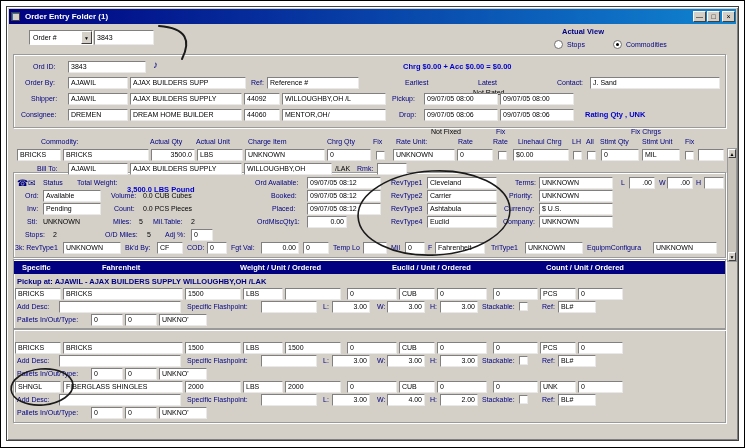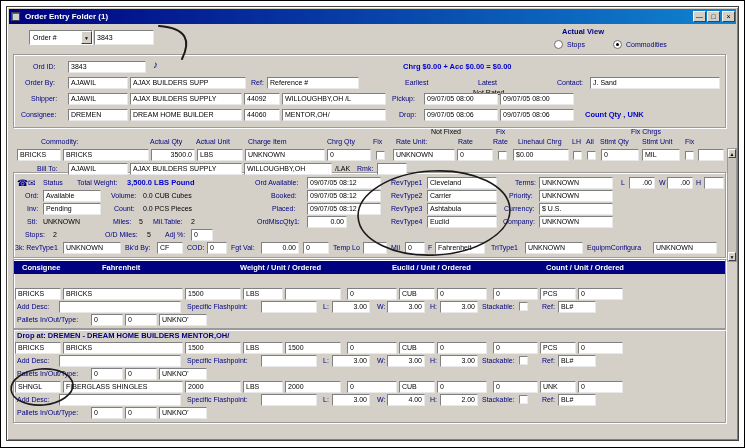--- a/index.html
+++ b/index.html
@@ -95,21 +95,21 @@
   <div class="fld" style="left:499px;top:92px;width:74px">09/07/05 08:00</div>
 
   <div class="lbl" style="left:20px;top:110px">Consignee:</div>
   <div class="fld" style="left:67px;top:108px;width:60px">DREMEN</div>
   <div class="fld" style="left:129px;top:108px;width:112px">DREAM HOME BUILDER</div>
   <div class="fld" style="left:243px;top:108px;width:36px">44060</div>
   <div class="fld" style="left:281px;top:108px;width:104px">MENTOR,OH/</div>
   <div class="lbl" style="left:398px;top:110px">Drop:</div>
   <div class="fld" style="left:423px;top:108px;width:74px">09/07/05 08:06</div>
   <div class="fld" style="left:499px;top:108px;width:74px">09/07/05 08:06</div>
-  <div class="bb" style="left:584px;top:109px">Count Qty , UNK</div>
+  <div class="bb" style="left:584px;top:109px">Rating Qty , UNK</div>
 
   <div class="txt" style="left:430px;top:127px">Not Fixed</div>
   <div class="lbl" style="left:495px;top:127px">Fix</div>
   <div class="lbl" style="left:630px;top:127px">Fix Chrgs</div>
   <div class="lbl" style="left:40px;top:137px">Commodity:</div>
   <div class="lbl" style="left:149px;top:137px">Actual Qty</div>
   <div class="lbl" style="left:195px;top:137px">Actual Unit</div>
   <div class="lbl" style="left:247px;top:137px">Charge Item</div>
   <div class="lbl" style="left:326px;top:137px">Chrg Qty</div>
   <div class="lbl" style="left:372px;top:137px">Fix</div>
@@ -146,21 +146,21 @@
   <div class="fld" style="left:129px;top:162px;width:112px">AJAX BUILDERS SUPPLY</div>
   <div class="fld" style="left:243px;top:162px;width:88px">WILLOUGHBY,OH</div>
   <div class="txt" style="left:334px;top:164px">/LAK</div>
   <div class="lbl" style="left:356px;top:164px">Rmk:</div>
   <div class="fld" style="left:376px;top:162px;width:30px"></div>
 
   <div class="lbl" style="left:16px;top:177px;font-size:9px">☎</div>
   <div class="lbl" style="left:27px;top:177px;font-size:9px">✉</div>
   <div class="lbl" style="left:42px;top:178px">Status</div>
   <div class="lbl" style="left:76px;top:178px">Total Weight:</div>
-  <div class="bb" style="left:126px;top:177px">3,500.0 LBS Pound</div>
+  <div class="bb" style="left:126px;top:184px">3,500.0 LBS Pound</div>
   <div class="lbl" style="left:254px;top:178px">Ord Available:</div>
   <div class="fld" style="left:306px;top:176px;width:74px">09/07/05 08:12</div>
   <div class="lbl" style="left:390px;top:178px">RevType1</div>
   <div class="fld" style="left:426px;top:176px;width:70px">Cleveland</div>
   <div class="lbl" style="left:514px;top:178px">Terms:</div>
   <div class="fld" style="left:538px;top:176px;width:74px">UNKNOWN</div>
   <div class="lbl" style="left:620px;top:178px">L</div>
   <div class="fld fldr" style="left:628px;top:176px;width:26px">.00</div>
   <div class="lbl" style="left:658px;top:178px">W</div>
   <div class="fld fldr" style="left:666px;top:176px;width:26px">.00</div>
@@ -228,27 +228,28 @@
   <div class="fld" style="left:524px;top:241px;width:58px">UNKNOWN</div>
   <div class="lbl" style="left:586px;top:243px">EquipmConfigura</div>
   <div class="fld" style="left:652px;top:241px;width:64px">UNKNOWN</div>
 
   <div class="sb">
     <div class="sbbtn" style="top:0">▲</div>
     <div class="sbbtn" style="bottom:0">▼</div>
   </div>
 
   <div class="band">
-    <span style="left:8px">Consignee</span>
+    <span style="left:8px">Specific</span>
     <span style="left:88px">Fahrenheit</span>
     <span style="left:226px">Weight   /   Unit   /   Ordered</span>
     <span style="left:378px">Euclid / Unit / Ordered</span>
     <span style="left:532px">Count   /   Unit   /   Ordered</span>
   </div>
 
+  <div class="sec" style="left:16px;top:276px">Pickup at: AJAWIL - AJAX BUILDERS SUPPLY   WILLOUGHBY,OH   /LAK</div>
 
   <div class="lngrp" style="top:287px">
     <div class="fld ln-code">BRICKS</div>
     <div class="fld ln-desc">BRICKS</div>
     <div class="fld ln-wt">1500</div>
     <div class="fld ln-wtu">LBS</div>
     <div class="fld ln-wto"></div>
     <div class="fld ln-vol">0</div>
     <div class="fld ln-volu">CUB</div>
     <div class="fld ln-volo">0</div>
@@ -270,21 +271,20 @@
     <div class="lbl ln-refl">Ref:</div>
     <div class="fld ln-ref">BL#</div>
     <div class="lbl ln-pall">Pallets In/Out/Type:</div>
     <div class="fld ln-pin">0</div>
     <div class="fld ln-pout">0</div>
     <div class="fld ln-ptype">UNKNO'</div>
   </div>
 
   <div class="etched" style="left:12px;top:327px;width:713px;height:2px"></div>
 
-  <div class="sec" style="left:16px;top:330px">Drop at: DREMEN - DREAM HOME BUILDERS   MENTOR,OH/</div>
 
   <div class="lngrp" style="top:341px">
     <div class="fld ln-code">BRICKS</div>
     <div class="fld ln-desc">BRICKS</div>
     <div class="fld ln-wt">1500</div>
     <div class="fld ln-wtu">LBS</div>
     <div class="fld ln-wto">1500</div>
     <div class="fld ln-vol">0</div>
     <div class="fld ln-volu">CUB</div>
     <div class="fld ln-volo">0</div>

